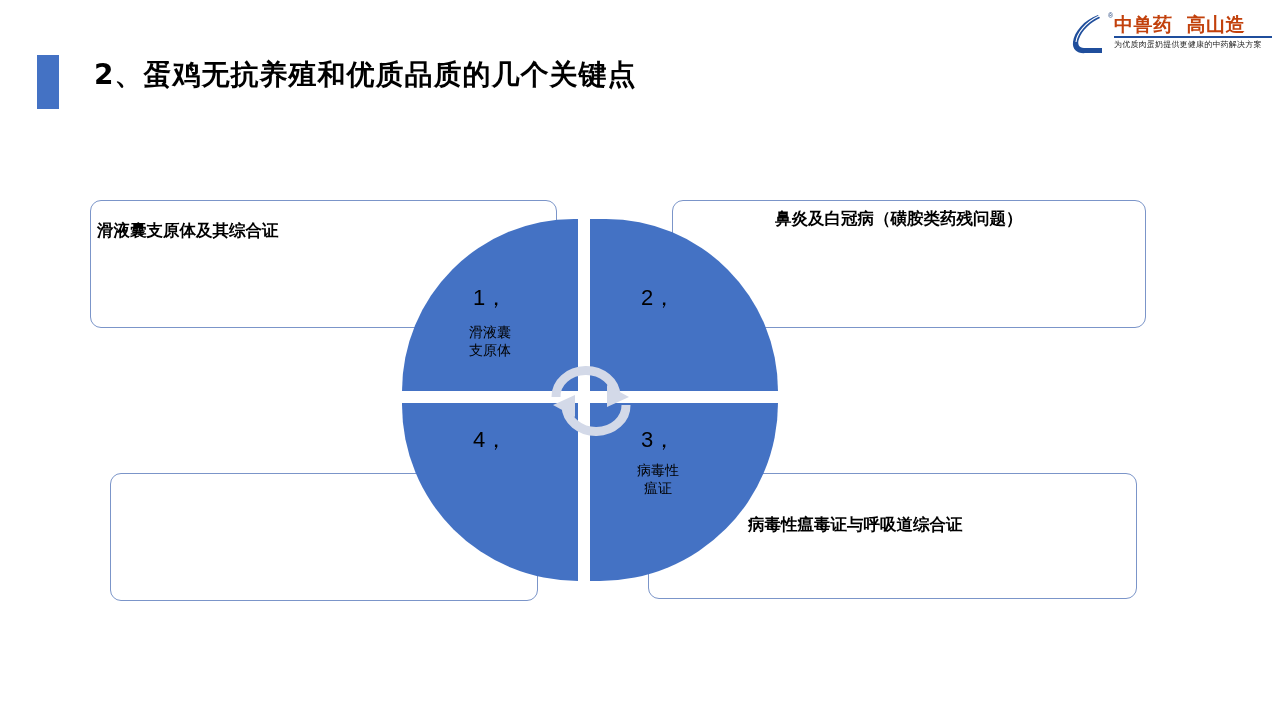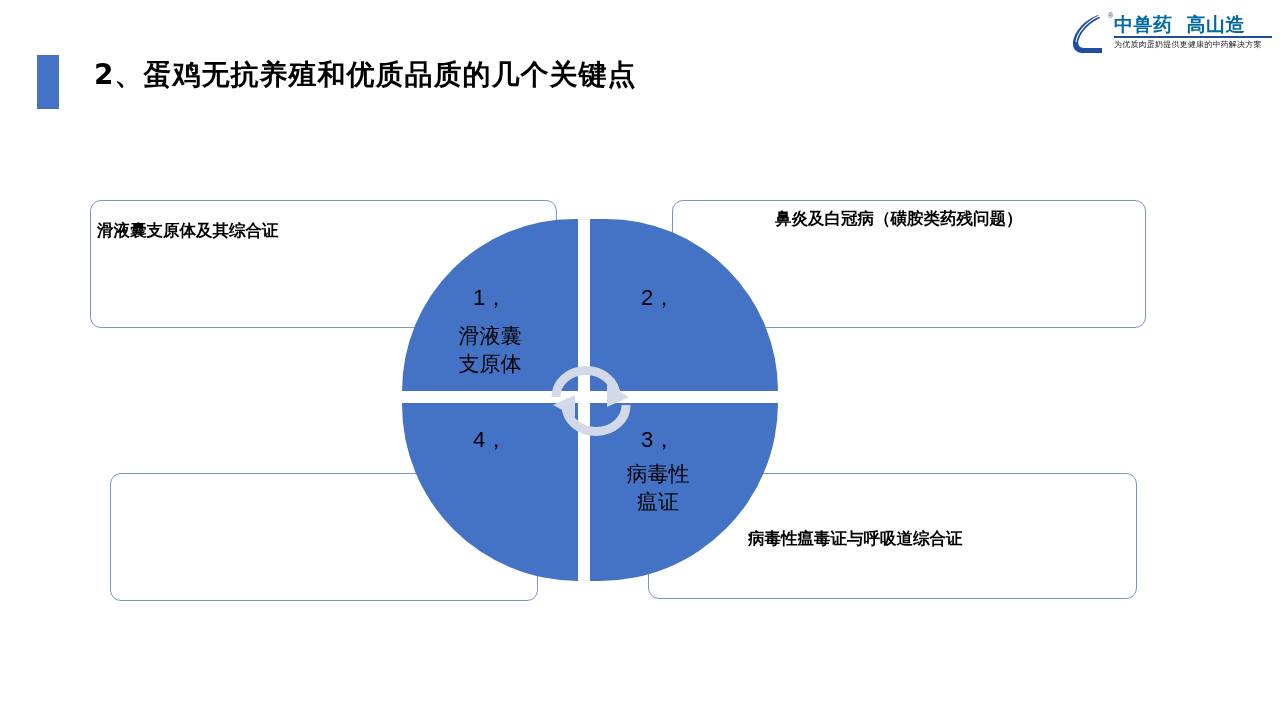--- a/index.html
+++ b/index.html
@@ -41,21 +41,21 @@
     color: #1d3f7a;
     font-family: "Liberation Sans", sans-serif;
   }
   .logo-main {
     position: absolute;
     left: 46px;
     top: 4px;
     font-size: 19px;
     font-weight: bold;
     letter-spacing: 0.5px;
-    color: #0369a1;
+    color: #c2410c;
     font-family: "DejaVu Sans", "Liberation Sans", sans-serif;
     white-space: nowrap;
   }
   .logo-main .gap { display: inline-block; width: 14px; }
   .logo-rule {
     position: absolute;
     left: 46px;
     top: 28px;
     width: 158px;
     height: 2px;
@@ -112,21 +112,21 @@
   .red { color: #FF0000; }
 
   .box-tl { left: 90px;  top: 200px; width: 467px; height: 128px; border-radius: 11px; }
   .box-tr { left: 672px; top: 200px; width: 474px; height: 128px; border-radius: 11px; }
   .box-bl { left: 110px; top: 473px; width: 428px; height: 128px; border-radius: 11px; }
   .box-br { left: 648px; top: 473px; width: 489px; height: 126px; border-radius: 11px; }
 
   .txt-tl { left: 97px;  top: 216px; }
   .txt-tr { left: 775px; top: 204px; }
   .txt-bl { left: 119px; top: 522px; line-height: 1.95; }
-  .txt-br { left: 748px; top: 524px; }
+  .txt-br { left: 748px; top: 510px; }
 
   
   .circle-wrap {
     position: absolute;
     left: 402px;
     top: 219px;
     width: 376px;
     height: 362px;
   }
   .quad {
@@ -138,21 +138,21 @@
   .q2 { left: 188px; top: 0px;   width: 188px; height: 172px; border-radius: 0 188px 0 0; }
   .q3 { left: 188px; top: 184px; width: 188px; height: 178px; border-radius: 0 0 188px 0; }
   .q4 { left: 0px;   top: 184px; width: 176px; height: 178px; border-radius: 0 0 0 176px; }
 
   .quad-label {
     position: absolute;
     width: 100%;
     text-align: center;
     color: #000000;
     font-family: "DejaVu Sans", "Liberation Sans", sans-serif;
-    font-size: 21px;
+    font-size: 14px;
     line-height: 1.32;
     font-weight: normal;
   }
   .quad-num {
     position: absolute;
     width: 100%;
     text-align: center;
     color: #000000;
     font-family: "Liberation Sans", sans-serif;
     font-size: 22px;

